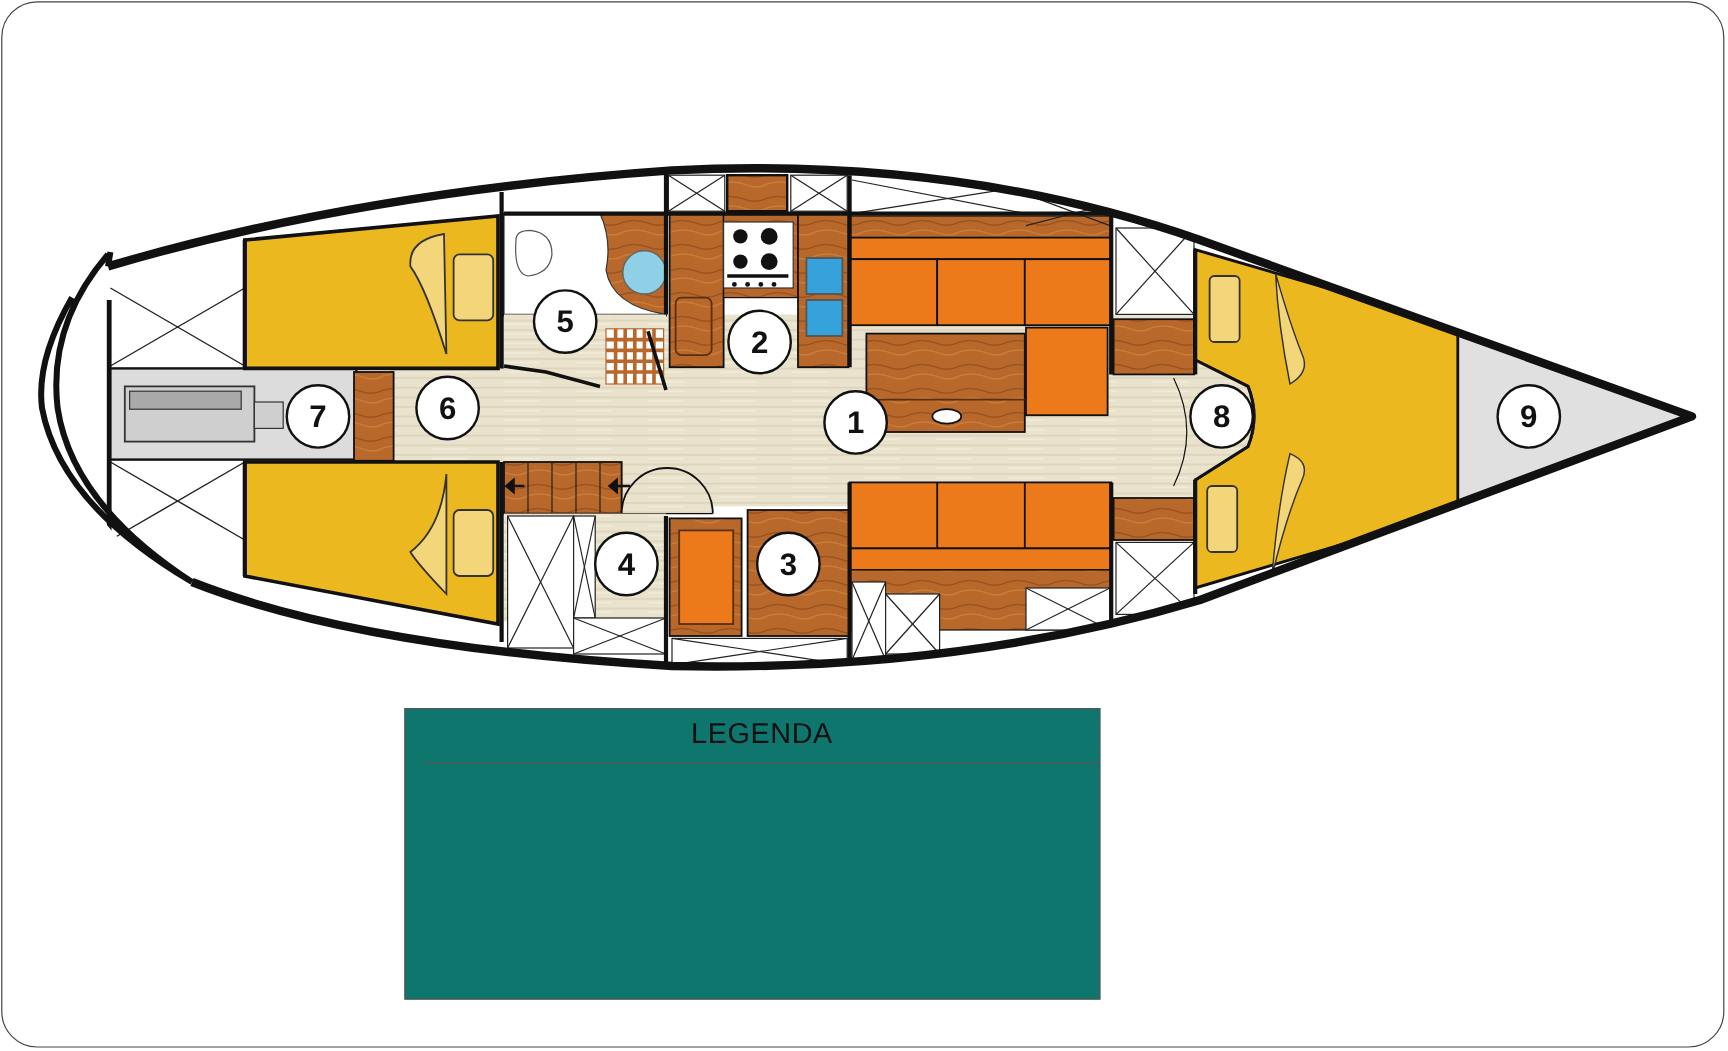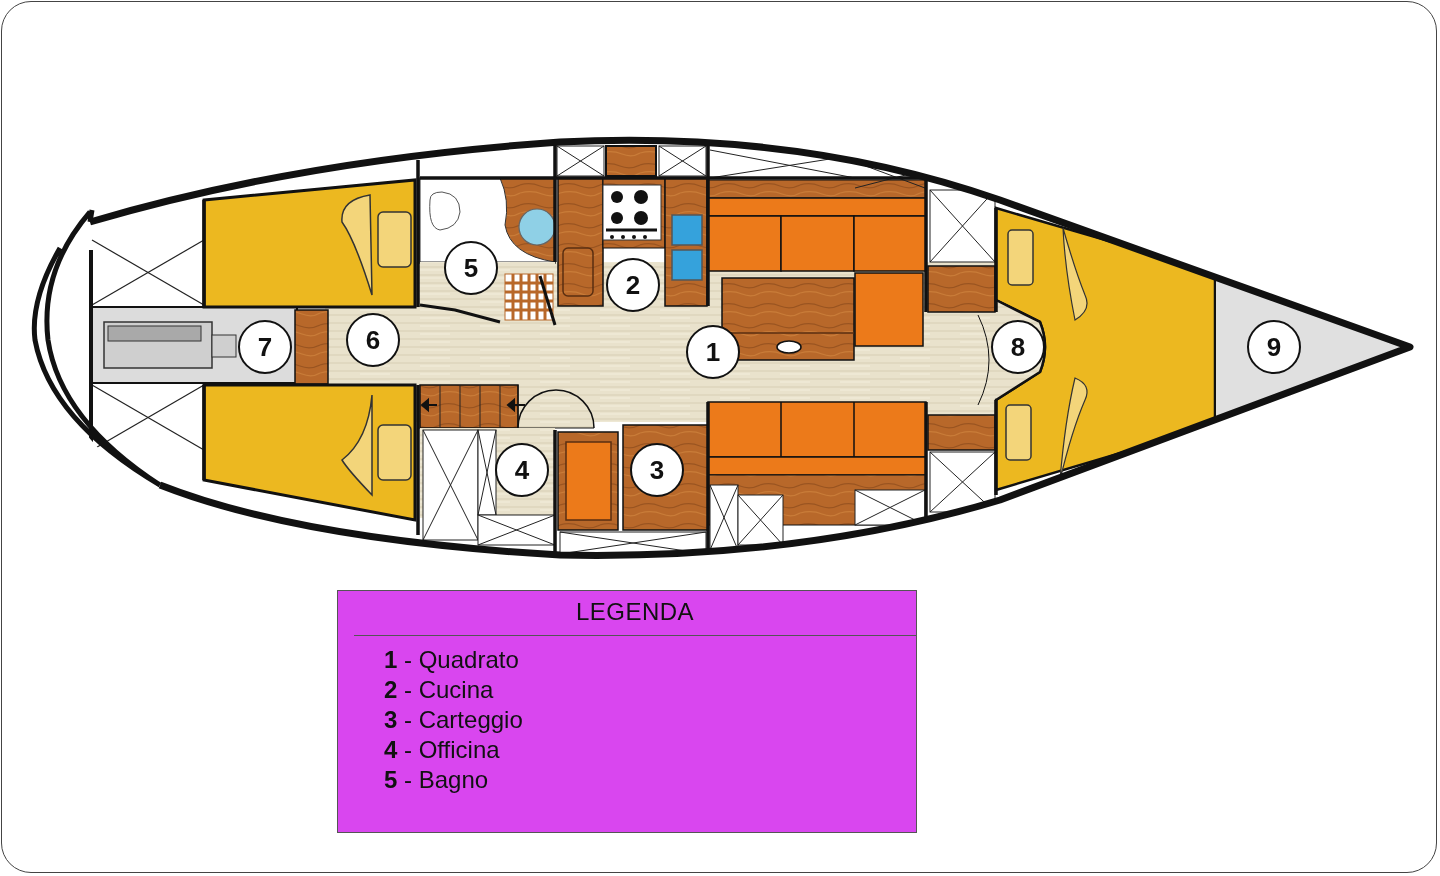--- a/index.html
+++ b/index.html
@@ -1,19 +1,19 @@
 <!DOCTYPE html>
 <html><head>
 <meta charset="utf-8">
 <style>
   html,body{margin:0;padding:0;background:#fff;}
   body{width:1440px;height:876px;position:relative;overflow:hidden;font-family:"Liberation Sans",sans-serif;}
   .frame{position:absolute;left:1px;top:1px;width:1436px;height:872px;border:1.5px solid #444;border-radius:30px;box-sizing:border-box;}
   svg.plan{position:absolute;left:0;top:0;}
-  .legend{position:absolute;left:337px;top:590px;width:580px;height:243px;border:1.5px solid #555;box-sizing:border-box;background:#d946ef;padding-left:16px;}
+  .legend{position:absolute;left:337px;top:590px;width:580px;height:243px;border:1.5px solid #555;box-sizing:border-box;background:#0f766e;padding-left:16px;}
   .legend-title{height:44px;border-bottom:1.5px solid #555;text-align:center;line-height:42px;font-size:24px;color:#111;letter-spacing:0.5px;}
   .legend-cols{position:absolute;left:46px;top:54px;display:flex;}
   .legend-col{width:260px;}
   .legend-item{font-size:24px;line-height:30px;color:#111;white-space:nowrap;}
   .legend-num{font-weight:bold;}
   .room-label{font-family:"Liberation Sans",sans-serif;font-weight:bold;font-size:26px;fill:#111;}
 </style>
 </head>
 <body>
 
@@ -240,21 +240,14 @@
   </g>
   <g>
     <circle cx="1274" cy="347" r="26" fill="#fff" stroke="#111" stroke-width="2"></circle>
     <text class="room-label" x="1274" y="356" text-anchor="middle">9</text>
   </g>
 </svg>
 
 <div class="legend">
   <div class="legend-title">LEGENDA</div>
   <div class="legend-cols">
-    <div class="legend-col">
-      <div class="legend-item"><span class="legend-num">1</span><span> - Quadrato</span></div>
-      <div class="legend-item"><span class="legend-num">2</span><span> - Cucina</span></div>
-      <div class="legend-item"><span class="legend-num">3</span><span> - Carteggio</span></div>
-      <div class="legend-item"><span class="legend-num">4</span><span> - Officina</span></div>
-      <div class="legend-item"><span class="legend-num">5</span><span> - Bagno</span></div>
-    </div>
   </div>
 </div>
 
 </body></html>

